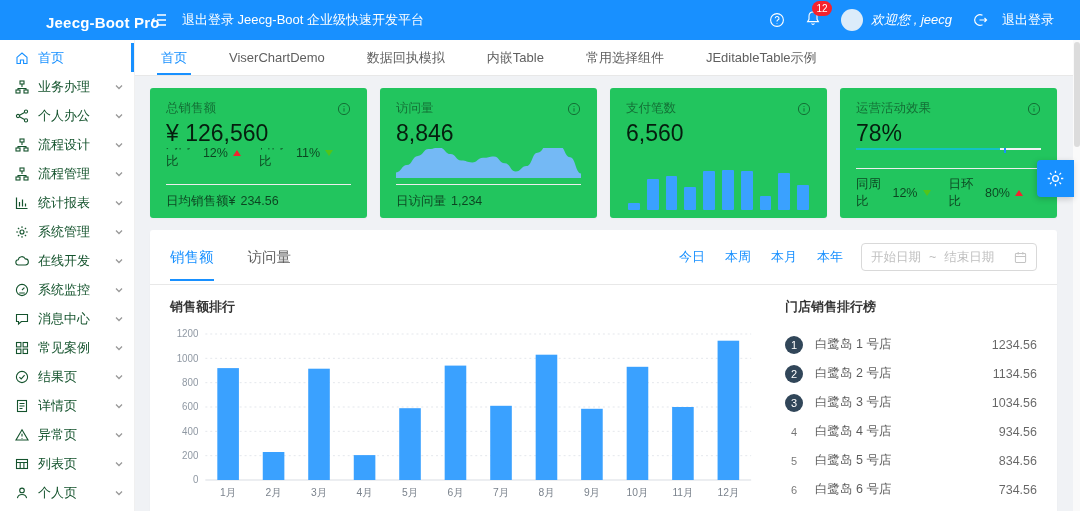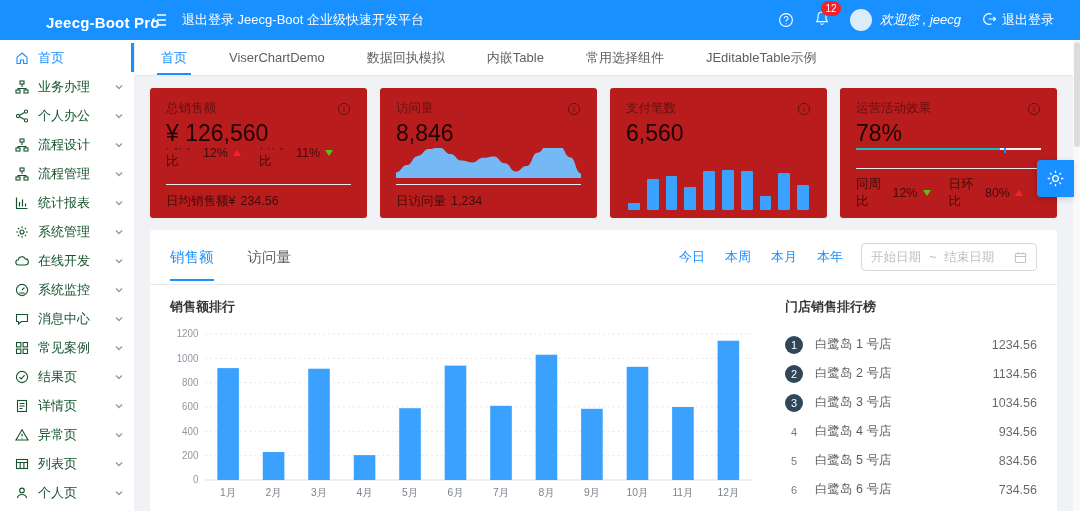--- a/index.html
+++ b/index.html
@@ -16,40 +16,40 @@
   .logo-text { font-weight:bold; font-size:15px; white-space:nowrap; letter-spacing:.2px; }
   .hamburger { margin-left:10px; width:18px; height:18px; display:inline-flex; cursor:pointer; }
   .welcome { margin-left:14px; font-size:13px; }
   .topbar-right { margin-left:auto; display:flex; align-items:center; gap:20px; padding-right:26px; }
   .icon16 { width:16px; height:16px; display:inline-flex; }
   .bell-wrap { position:relative; cursor:pointer; }
   .badge { position:absolute; top:-9px; left:7px; min-width:20px; height:15px; line-height:15px;
     background:#f5222d; color:#fff; font-size:10px; text-align:center; border-radius:8px; padding:0 4px; }
   .avatar { width:22px; height:22px; border-radius:50%; background:#dcecfa; }
   .greeting { font-size:13px; display:flex; align-items:center; gap:8px; cursor:pointer;font-style:italic; }
-  .logout { display:flex; gap:5px; font-size:13px; cursor:pointer; }
+  .logout { display:flex; align-items:center; gap:14px; font-size:13px; cursor:pointer; }
   
   .sidebar { position:absolute; top:40px; left:0; width:135px; bottom:0; background:#fff;
     border-right:1px solid #f0f0f0; padding-top:3px; z-index:10; }
   .side-item { height:29px; display:flex; align-items:center; padding:0 10px 0 15px;
     font-size:13px; color:#14532d; cursor:pointer; }
   .side-item .s-icon { width:14px; height:14px; margin-right:9px; display:inline-flex; flex:none; }
   .side-item .chev { margin-left:auto; width:10px; height:10px; color:#999; display:inline-flex; }
   .side-item.active { color:#1890ff; border-right:3px solid #1890ff; padding-right:7px; }
   
   .tabbar { position:absolute; top:40px; left:135px; right:7px; height:36px; background:#fff;
     border-bottom:1px solid #e8e8e8; display:flex; align-items:stretch; padding-left:26px; z-index:5; }
   .tab { font-size:13px; color:#5f5f5f; margin-right:42px; display:flex; align-items:center;
     position:relative; cursor:pointer; white-space:nowrap; }
   .tab.active { color:#1890ff; }
   .tab.active::after { content:""; position:absolute; left:-4px; right:-4px; bottom:0; height:2px; background:#1890ff; }
   
   .content { position:absolute; top:76px; left:135px; right:7px; bottom:0; padding:12px 16px 0 15px; overflow:hidden; }
   .cards-row { display:flex; gap:13px; }
-  .stat-card { flex:1; height:130px; background:#b91c1c; border-radius:3px; padding:12px 16px 8px;
+  .stat-card { flex:1; height:130px; background:#22c55e; border-radius:3px; padding:12px 16px 8px;
     display:flex; flex-direction:column; box-shadow:0 1px 2px rgba(0,0,0,.03); }
   .card-head { display:flex; justify-content:space-between; align-items:center;
     color:rgba(0,0,0,.45); font-size:12.5px; }
   .info-ic { width:14px; height:14px; color:rgba(0,0,0,.43); cursor:pointer; display:inline-flex; }
   .card-value { font-size:23px; line-height:30px; color:rgba(0,0,0,.85); margin-top:1px; }
   .card-mid { flex:1; display:flex; align-items:flex-end; overflow:hidden; }
   .trends { display:flex; align-items:center; padding-bottom:8px; }
   .trend { display:flex; align-items:center; gap:5px; margin-right:18px; font-size:12.5px; color:rgba(0,0,0,.65); }
   .tri { width:0; height:0; border-left:4px solid transparent; border-right:4px solid transparent; }
   .tri.up { border-bottom:6px solid #f5222d; }

